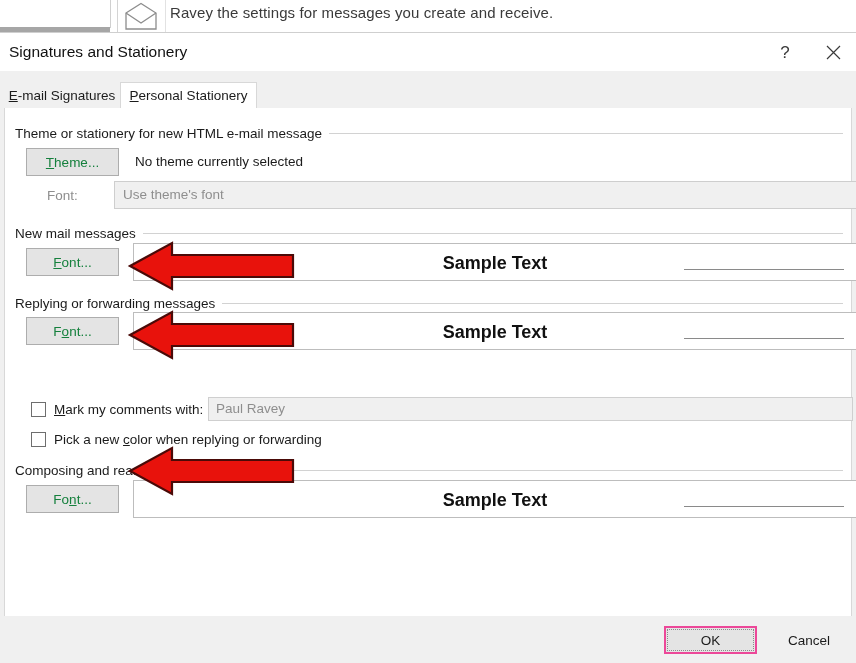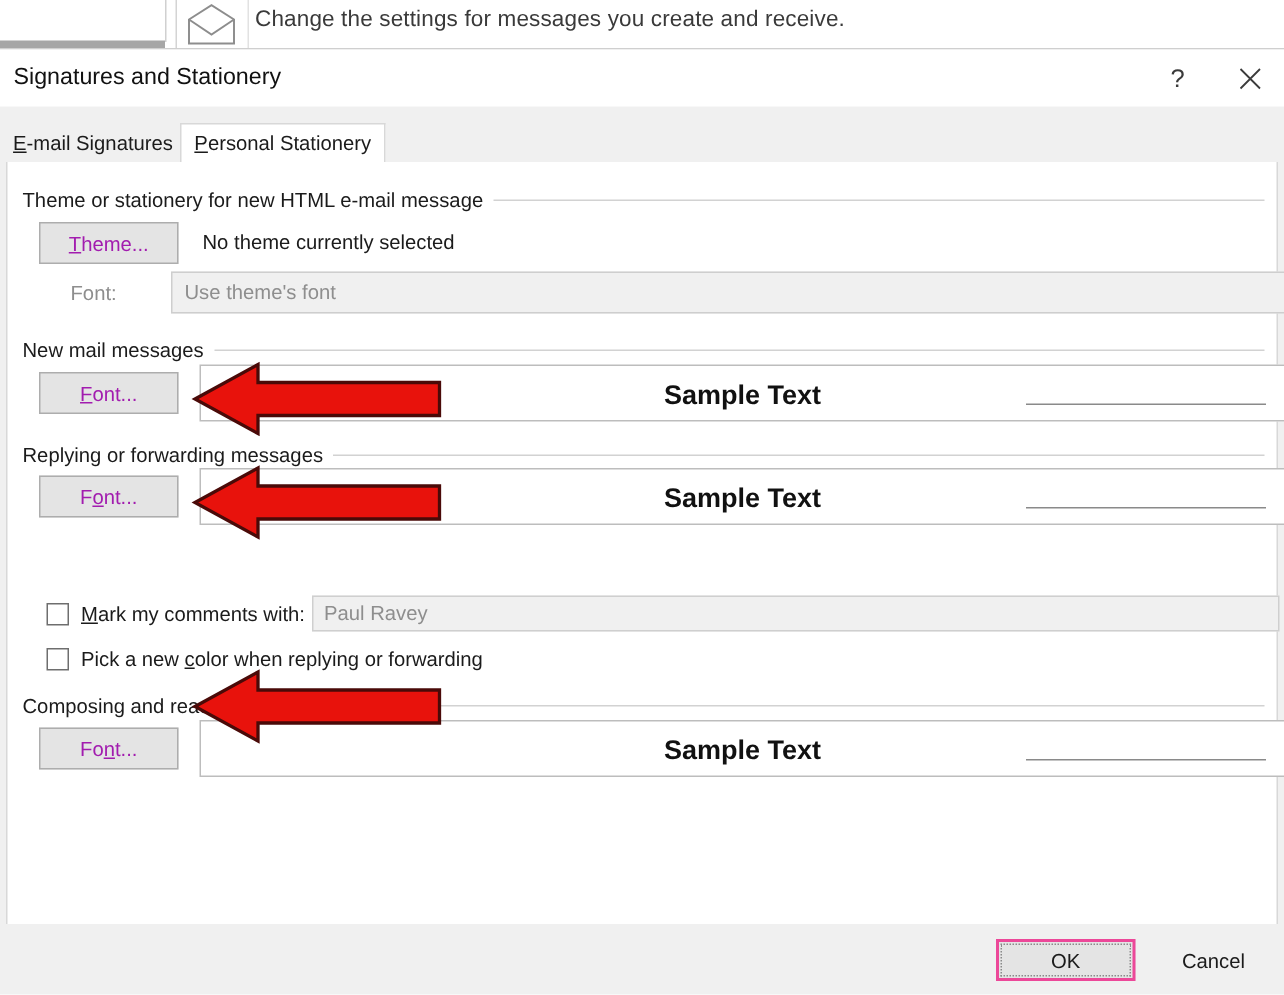--- a/index.html
+++ b/index.html
@@ -170,21 +170,21 @@
 
   
   .pushbtn {
     position: absolute;
     width: 93px; height: 28px;
     background: #e4e4e4;
     border: 1px solid #adadad;
     box-sizing: border-box;
     font-family: "Liberation Sans", sans-serif;
     font-size: 13.5px;
-    color: #a21caf;
+    color: #15803d;
     display: flex;
     align-items: center;
     justify-content: center;
     cursor: default;
     white-space: nowrap;
   }
 
   
   .theme-status {
     position: absolute;
@@ -344,21 +344,21 @@
   <div class="bg-left-tab"></div>
   <div class="bg-left-underbar"></div>
   <div class="bg-divider"></div>
   <div class="bg-divider2"></div>
   <div class="bg-envelope">
     <svg width="38" height="30" viewBox="0 0 38 30">
       <path d="M4 11 L19 1.5 L34 11 L34 27 L4 27 Z" fill="#ffffff" stroke="#8d8d8d" stroke-width="1.3"></path>
       <path d="M4 11 L19 21 L34 11" fill="none" stroke="#8d8d8d" stroke-width="1.3"></path>
     </svg>
   </div>
-  <div class="bg-caption">Change the settings for messages you create and receive.</div>
+  <div class="bg-caption">Ravey the settings for messages you create and receive.</div>
 </div>
 
 <div class="dialog">
 
   <div class="titlebar">
     <div class="title-text">Signatures and Stationery</div>
     <div class="title-btn btn-help">
       <span class="glyph-q">?</span>
     </div>
     <div class="title-btn btn-close">

